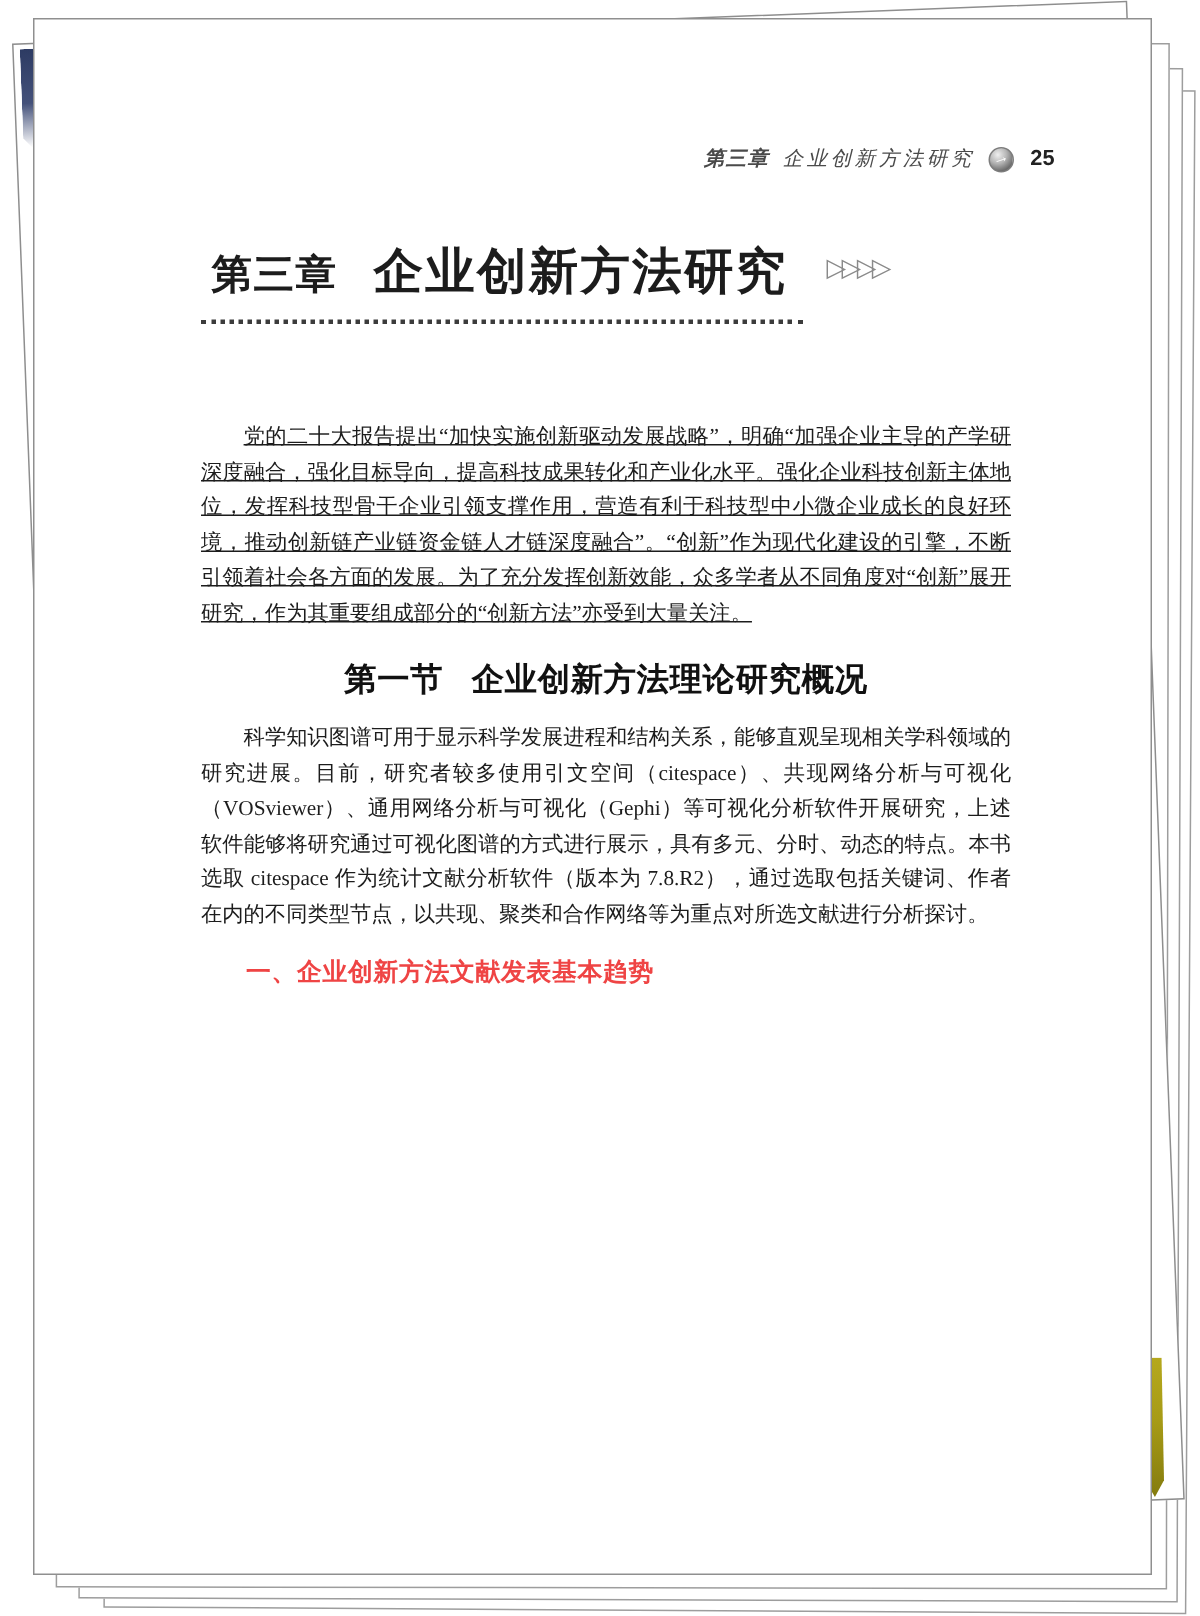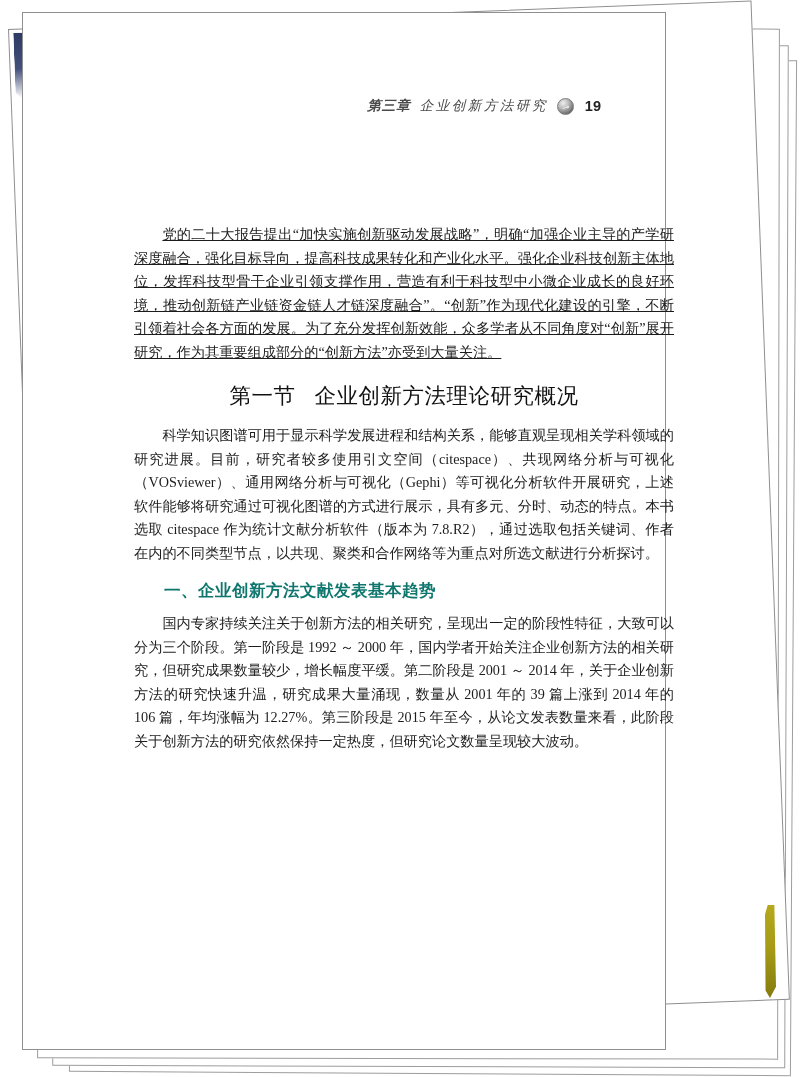--- a/index.html
+++ b/index.html
@@ -28,21 +28,21 @@
     clip-path:polygon(0 0, 100% 0, 55% 100%, 0 90%);
   }
   .olive-wedge {
     position:absolute; left:765px; top:905px; width:11px; height:93px;
     background:linear-gradient(to bottom, #b5a81d 0%, var(--olive) 45%, #847b0e 100%);
     clip-path:polygon(25% 0, 85% 0, 100% 88%, 45% 100%, 5% 92%, 0 10%);
   }
 
   
   .main-page {
-    position:absolute; left:22px; top:12px; width:644px; height:1038px;
+    position:absolute; left:22px; top:12px; width:746px; height:1038px;
     background:#fff; border:1px solid #8f8f8f;
   }
 
   
   .running-header {
     position:absolute; top:84px; right:64px;
     display:flex; align-items:center; gap:9px;
     color:#4a4a4a; font-style:italic; font-size:13.5px; white-space:nowrap;
   }
   .rh-label { font-weight:700; letter-spacing:1px; }
@@ -73,28 +73,28 @@
   }
 
   .body-para {
     margin:0; font-size:14.2px; line-height:23.5px;
     text-align:justify; text-indent:2em; color:var(--ink);
   }
   .intro-para { margin-top:64px;text-decoration:underline; }
 
   .section-heading {
     margin:17px 0 14px; text-align:center;
-    font-size:21.5px; font-weight:400; color:#111; letter-spacing:.5px;
+    font-size:21.5px; font-weight:700; color:#111; letter-spacing:.5px;
   }
   .sh-gap { display:inline-block; width:19px; }
 
   .subsection-heading {
     margin:15px 0 10px 30px;
     font-family:"Liberation Sans", sans-serif;
-    font-size:16.5px; font-weight:600; color:#0f766e; letter-spacing:.5px;
+    font-size:16.5px; font-weight:600; color:#ef4444; letter-spacing:.5px;
   }
 </style>
 </head>
 <body>
 
 <div class="scene">
 
   <div class="back-page bp3"></div>
   <div class="back-page bp2"></div>
   <div class="back-page bp1"></div>
@@ -106,34 +106,40 @@
   <div class="olive-wedge"></div>
 
   <div class="main-page">
 
     <div class="running-header">
       <span class="rh-label">第三章</span>
       <span class="rh-title">企业创新方法研究</span>
       <span class="rh-badge">
         <span class="rh-arrow">→</span>
       </span>
-      <span class="rh-page">19</span>
+      <span class="rh-page">25</span>
     </div>
 
     <div class="content">
 
+      <div class="chapter-heading">
+        <span class="ch-underline">
+          <span class="ch-label">第三章</span>
+          <span class="ch-title">企业创新方法研究</span>
+        </span>
+        <span class="ch-arrows">▷▷▷▷</span>
+      </div>
 
       <p class="body-para intro-para">党的二十大报告提出“加快实施创新驱动发展战略”，明确“加强企业主导的产学研深度融合，强化目标导向，提高科技成果转化和产业化水平。强化企业科技创新主体地位，发挥科技型骨干企业引领支撑作用，营造有利于科技型中小微企业成长的良好环境，推动创新链产业链资金链人才链深度融合”。“创新”作为现代化建设的引擎，不断引领着社会各方面的发展。为了充分发挥创新效能，众多学者从不同角度对“创新”展开研究，作为其重要组成部分的“创新方法”亦受到大量关注。</p>
 
       <h2 class="section-heading">
         <span>第一节</span><span class="sh-gap"></span><span>企业创新方法理论研究概况</span>
       </h2>
 
 
       <p class="body-para">科学知识图谱可用于显示科学发展进程和结构关系，能够直观呈现相关学科领域的研究进展。目前，研究者较多使用引文空间（citespace）、共现网络分析与可视化（VOSviewer）、通用网络分析与可视化（Gephi）等可视化分析软件开展研究，上述软件能够将研究通过可视化图谱的方式进行展示，具有多元、分时、动态的特点。本书选取 citespace 作为统计文献分析软件（版本为 7.8.R2），通过选取包括关键词、作者在内的不同类型节点，以共现、聚类和合作网络等为重点对所选文献进行分析探讨。</p>
 
       <h3 class="subsection-heading">一、企业创新方法文献发表基本趋势</h3>
 
-      <p class="body-para">国内专家持续关注关于创新方法的相关研究，呈现出一定的阶段性特征，大致可以分为三个阶段。第一阶段是 1992 ～ 2000 年，国内学者开始关注企业创新方法的相关研究，但研究成果数量较少，增长幅度平缓。第二阶段是 2001 ～ 2014 年，关于企业创新方法的研究快速升温，研究成果大量涌现，数量从 2001 年的 39 篇上涨到 2014 年的 106 篇，年均涨幅为 12.27%。第三阶段是 2015 年至今，从论文发表数量来看，此阶段关于创新方法的研究依然保持一定热度，但研究论文数量呈现较大波动。</p>
 
     </div>
   </div>
 </div>
 
 </body></html>

